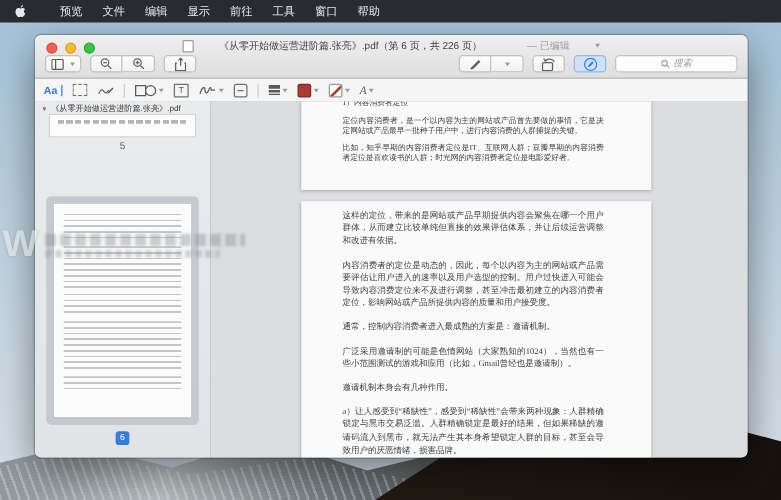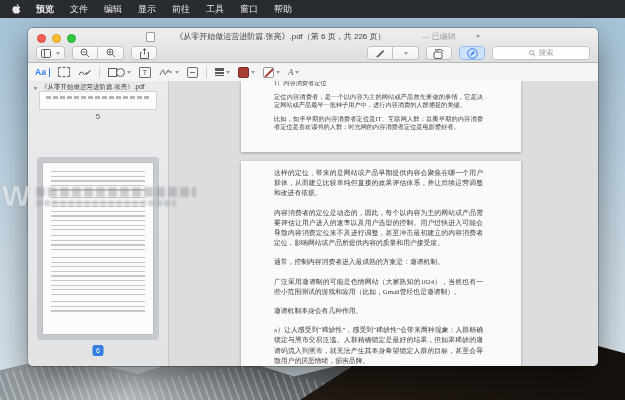--- a/index.html
+++ b/index.html
@@ -18,21 +18,21 @@
     clip-path:polygon(48% 100%,63% 22%,74% 52%,86% 10%,100% 40%,100% 100%);}
   .mtn-snow{position:absolute;left:0;bottom:0;width:55%;height:45px;opacity:.5;
     background:repeating-linear-gradient(70deg,rgba(255,255,255,.55) 0 2px,transparent 2px 7px);
     clip-path:polygon(0 40%,20% 15%,45% 55%,70% 25%,100% 70%,100% 100%,0 100%);}
 
   
   .menubar{position:absolute;left:0;top:0;right:0;height:18px;
     background:rgba(36,38,41,.97);display:flex;align-items:center;
     color:#e8e8e8;font-size:9px;padding-left:8px;z-index:40;}
   .menubar .mitem{padding:0 8px;line-height:18px;}
-  .menubar .mitem.first{font-weight:bold;}
+  .menubar .mitem.first{font-weight:normal;margin-left:12px;}
   .apple{width:10px;height:12px;margin:0 6px 0 4px;display:flex;align-items:center;}
 
   
   .window{position:absolute;left:28px;top:28px;width:570px;height:338px;
     border-radius:5px;overflow:hidden;background:#ececec;
     box-shadow:0 12px 32px rgba(0,0,0,.45),0 0 0 1px rgba(0,0,0,.22);z-index:10;}
 
   .chrome{position:relative;height:34px;
     background:linear-gradient(#efefef,#dedede);border-bottom:1px solid #b5b5b5;}
   .traffic{position:absolute;left:9px;top:6px;display:flex;gap:6px;}
@@ -42,21 +42,21 @@
   .light.green{background:#2fc840;border:.5px solid #27a834;}
   .titlerow{position:absolute;top:3px;left:60px;right:60px;height:11px;
     display:flex;align-items:center;justify-content:center;gap:20px;
     font-size:8px;color:#3e3e3e;white-space:nowrap;}
   .proxy-icon{width:7px;height:8px;background:#fff;border:.5px solid #9e9e9e;border-radius:1px;}
   .edited{color:#9d9d9d;margin-left:16px;}
   .caret{width:0;height:0;border-left:2.5px solid transparent;border-right:2.5px solid transparent;
     border-top:3px solid #9a9a9a;display:inline-block;}
 
   .controls{position:absolute;left:8px;right:8px;top:16px;height:16px;
-    display:flex;align-items:flex-end;}
+    display:flex;align-items:flex-start;font-style:italic;}
   .tbtn{height:14px;min-width:26px;display:flex;align-items:center;justify-content:center;
     background:linear-gradient(#fdfdfd,#f1f1f1);border:1px solid #c2c2c2;border-radius:3.5px;
     color:#5e5e5e;margin-right:7px;box-sizing:border-box;padding:0 4px;gap:2px;}
   .tbtn.seg-l{margin-right:0;border-top-right-radius:0;border-bottom-right-radius:0;}
   .tbtn.seg-r{border-left:none;border-top-left-radius:0;border-bottom-left-radius:0;}
   .tbtn.active{background:#cfe2fb;border-color:#94b9ea;}
   .spacer{flex:1;}
   .searchfield{width:96px;height:12px;background:#fdfdfd;border:1px solid #c4c4c4;
     border-radius:3.5px;display:flex;align-items:center;justify-content:center;gap:3px;
     color:#9a9a9a;font-size:7.5px;}

